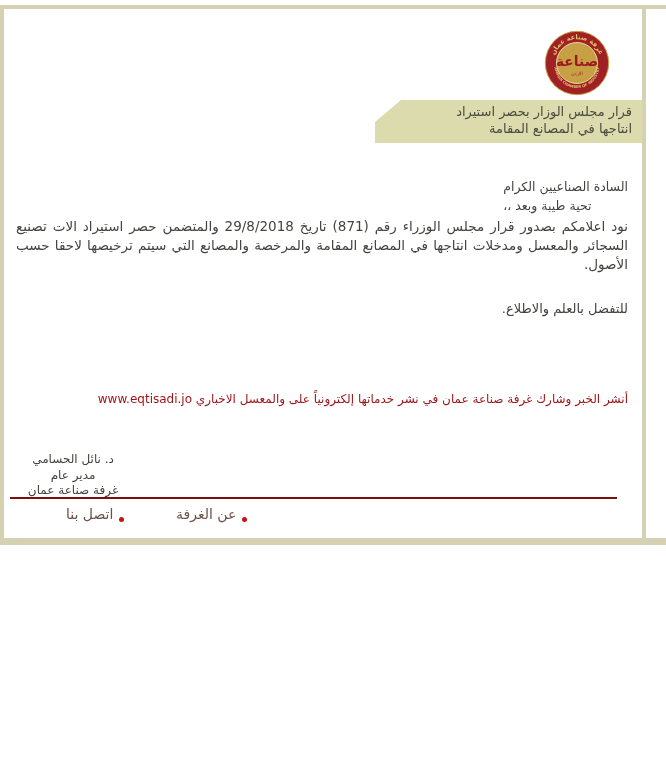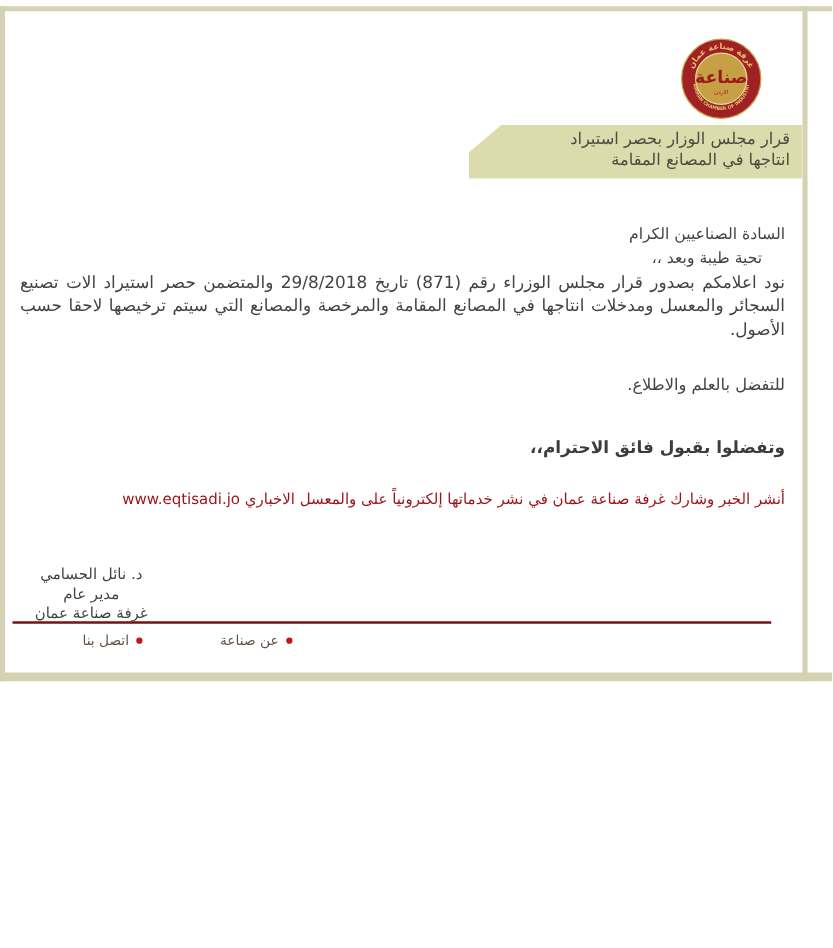--- a/index.html
+++ b/index.html
@@ -36,21 +36,21 @@
     padding: 3px 10px 0 6px;
     color: #4b4b3e;
     font-size: 13px;
     line-height: 17px;
   }
 
   .greeting {
     position: absolute;
     right: 38px; top: 177px;
     direction: rtl;
-    text-align: center;
+    text-align: left;
     color: #434340;
     font-size: 12.5px;
     line-height: 19px;
   }
 
   .body-paragraph {
     position: absolute;
     left: 16px; top: 217px;
     width: 612px;
     direction: rtl;
@@ -109,24 +109,24 @@
     right: 49px; top: 505px;
     direction: rtl;
     color: #564d45;
     font-size: 11.5px;
   }
 
   .footer-link {
     position: absolute;
     top: 506px;
     display: flex;
-    align-items: center;
+    align-items: flex-end;
     gap: 6px;
     color: #6a5148;
-    font-size: 11px;
+    font-size: 14px;
     direction: rtl;
     cursor: pointer;
     text-decoration: none;
   }
   .footer-link-contact { left: 66px; }
   .footer-link-about   { left: 176px; }
   .bullet {
     width: 5px; height: 5px;
     background: #c41414;
     border-radius: 50%;
@@ -169,39 +169,38 @@
 
   <div class="greeting">
     <div>السادة الصناعيين الكرام</div>
     <div>تحية طيبة وبعد ،،</div>
   </div>
 
   <div class="body-paragraph">نود اعلامكم بصدور قرار مجلس الوزراء رقم (871) تاريخ 29/8/2018 والمتضمن حصر استيراد الات تصنيع السجائر والمعسل ومدخلات انتاجها في المصانع المقامة والمرخصة والمصانع التي سيتم ترخيصها لاحقا حسب الأصول.</div>
 
   <div class="fyi-line">للتفضل بالعلم والاطلاع.</div>
 
-  <div class="closing-line">وتفضلوا بقبول فائق الاحترام،،</div>
 
   <div class="announce-line">
     <span>أنشر الخبر وشارك غرفة صناعة عمان في نشر خدماتها إلكترونياً على والمعسل الاخباري</span>
     <a class="site-link" href="#">www.eqtisadi.jo</a>
   </div>
 
   <div class="signature">
     <div>د. نائل الحسامي</div>
     <div>مدير عام</div>
     <div>غرفة صناعة عمان</div>
   </div>
 
   <div class="red-rule"></div>
 
 
   <a class="footer-link footer-link-about" href="#">
     <span class="bullet"></span>
-    <span>عن صناعة</span>
+    <span>عن الغرفة</span>
   </a>
 
   <a class="footer-link footer-link-contact" href="#">
     <span class="bullet"></span>
     <span>اتصل بنا</span>
   </a>
 
 </div>
 
 </body></html>

